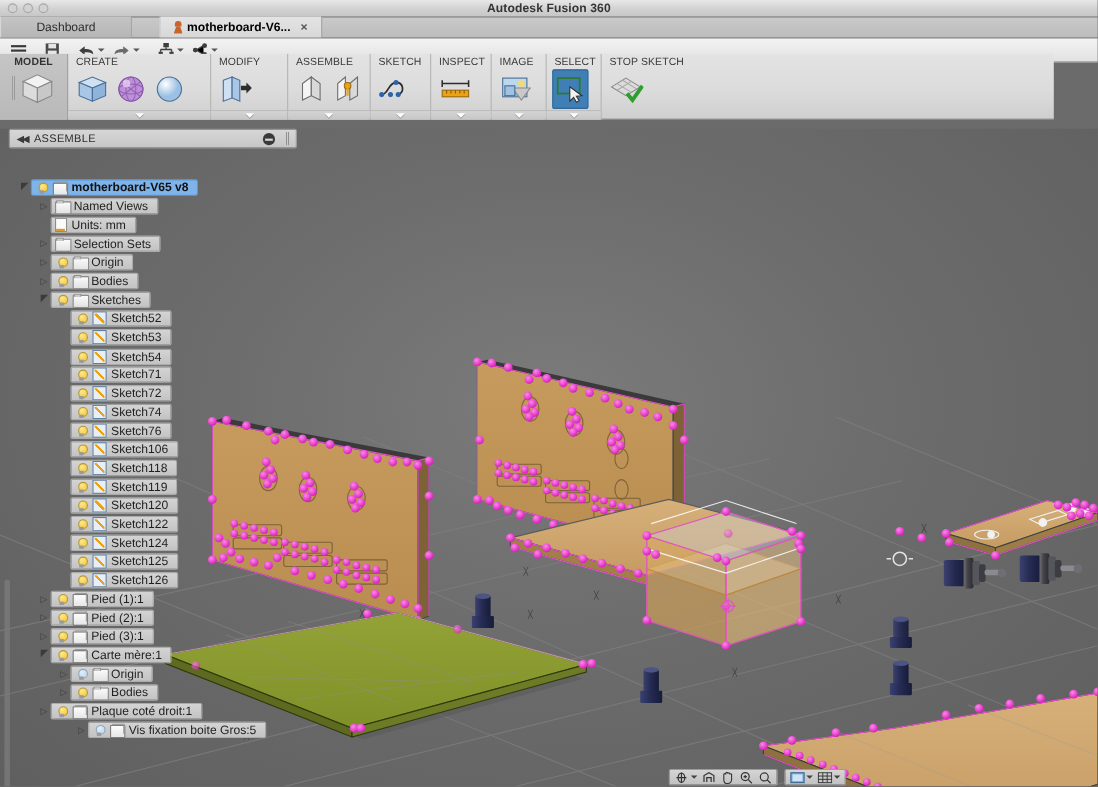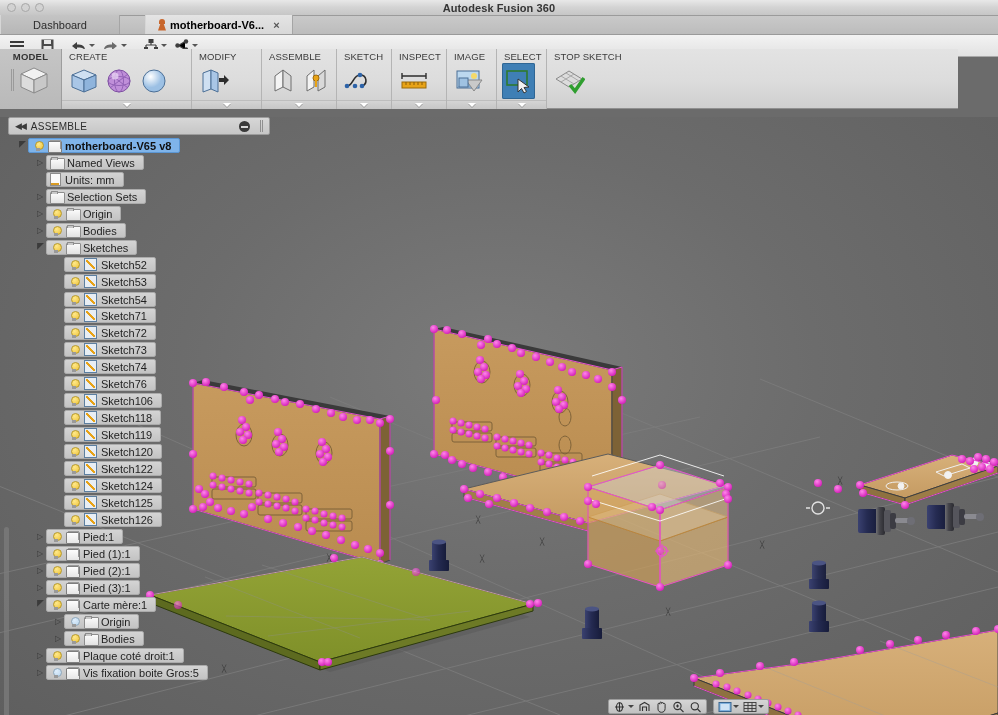--- a/index.html
+++ b/index.html
@@ -945,21 +945,21 @@
   </div>
 
   <div class="browser-hdr">
     <span class="dbl-arrow">◀◀</span>
     <span class="label">ASSEMBLE</span>
     <span class="minus-circle"></span>
     <span class="hdr-grip"></span>
   </div>
 
   <div class="tree" id="tree">
-      <div class="node" style="padding-left: 8px;">
+      <div class="node" style="padding-left: 8px; margin-top: 25px;">
         <span class="twisty open"></span>
         <div class="pill sel">
           <span class="bulb"></span>
           <span class="compicon"></span>
           <span class="txt">motherboard-V65 v8</span>
         </div>
       </div>
       <div class="node" style="padding-left: 26px;">
         <span class="twisty closed"></span>
         <div class="pill">
@@ -1043,28 +1043,20 @@
           <span class="bulb"></span>
           <span class="sketchicon"></span>
           <span class="txt">Sketch72</span>
         </div>
       </div>
       <div class="node" style="padding-left: 44px;">
         <span class="twisty "></span>
         <div class="pill">
           <span class="bulb"></span>
           <span class="sketchicon"></span>
-          <span class="txt">Sketch73</span>
-        </div>
-      </div>
-      <div class="node" style="padding-left: 44px;">
-        <span class="twisty "></span>
-        <div class="pill">
-          <span class="bulb"></span>
-          <span class="sketchicon"></span>
           <span class="txt">Sketch74</span>
         </div>
       </div>
       <div class="node" style="padding-left: 44px;">
         <span class="twisty "></span>
         <div class="pill">
           <span class="bulb"></span>
           <span class="sketchicon"></span>
           <span class="txt">Sketch76</span>
         </div>
@@ -1124,28 +1116,20 @@
           <span class="sketchicon"></span>
           <span class="txt">Sketch125</span>
         </div>
       </div>
       <div class="node" style="padding-left: 44px;">
         <span class="twisty "></span>
         <div class="pill">
           <span class="bulb"></span>
           <span class="sketchicon"></span>
           <span class="txt">Sketch126</span>
-        </div>
-      </div>
-      <div class="node" style="padding-left: 26px;">
-        <span class="twisty closed"></span>
-        <div class="pill">
-          <span class="bulb"></span>
-          <span class="compicon"></span>
-          <span class="txt">Pied:1</span>
         </div>
       </div>
       <div class="node" style="padding-left: 26px;">
         <span class="twisty closed"></span>
         <div class="pill">
           <span class="bulb"></span>
           <span class="compicon"></span>
           <span class="txt">Pied (1):1</span>
         </div>
       </div>
@@ -1190,21 +1174,21 @@
         </div>
       </div>
       <div class="node" style="padding-left: 26px;">
         <span class="twisty closed"></span>
         <div class="pill">
           <span class="bulb"></span>
           <span class="compicon"></span>
           <span class="txt">Plaque coté droit:1</span>
         </div>
       </div>
-      <div class="node" style="padding-left: 26px;">
+      <div class="node" style="padding-left: 26px; justify-content: center;">
         <span class="twisty closed"></span>
         <div class="pill">
           <span class="bulb off"></span>
           <span class="compicon"></span>
           <span class="txt">Vis fixation boite Gros:5</span>
         </div>
       </div>
     </div>
 
   <div class="navbar">

